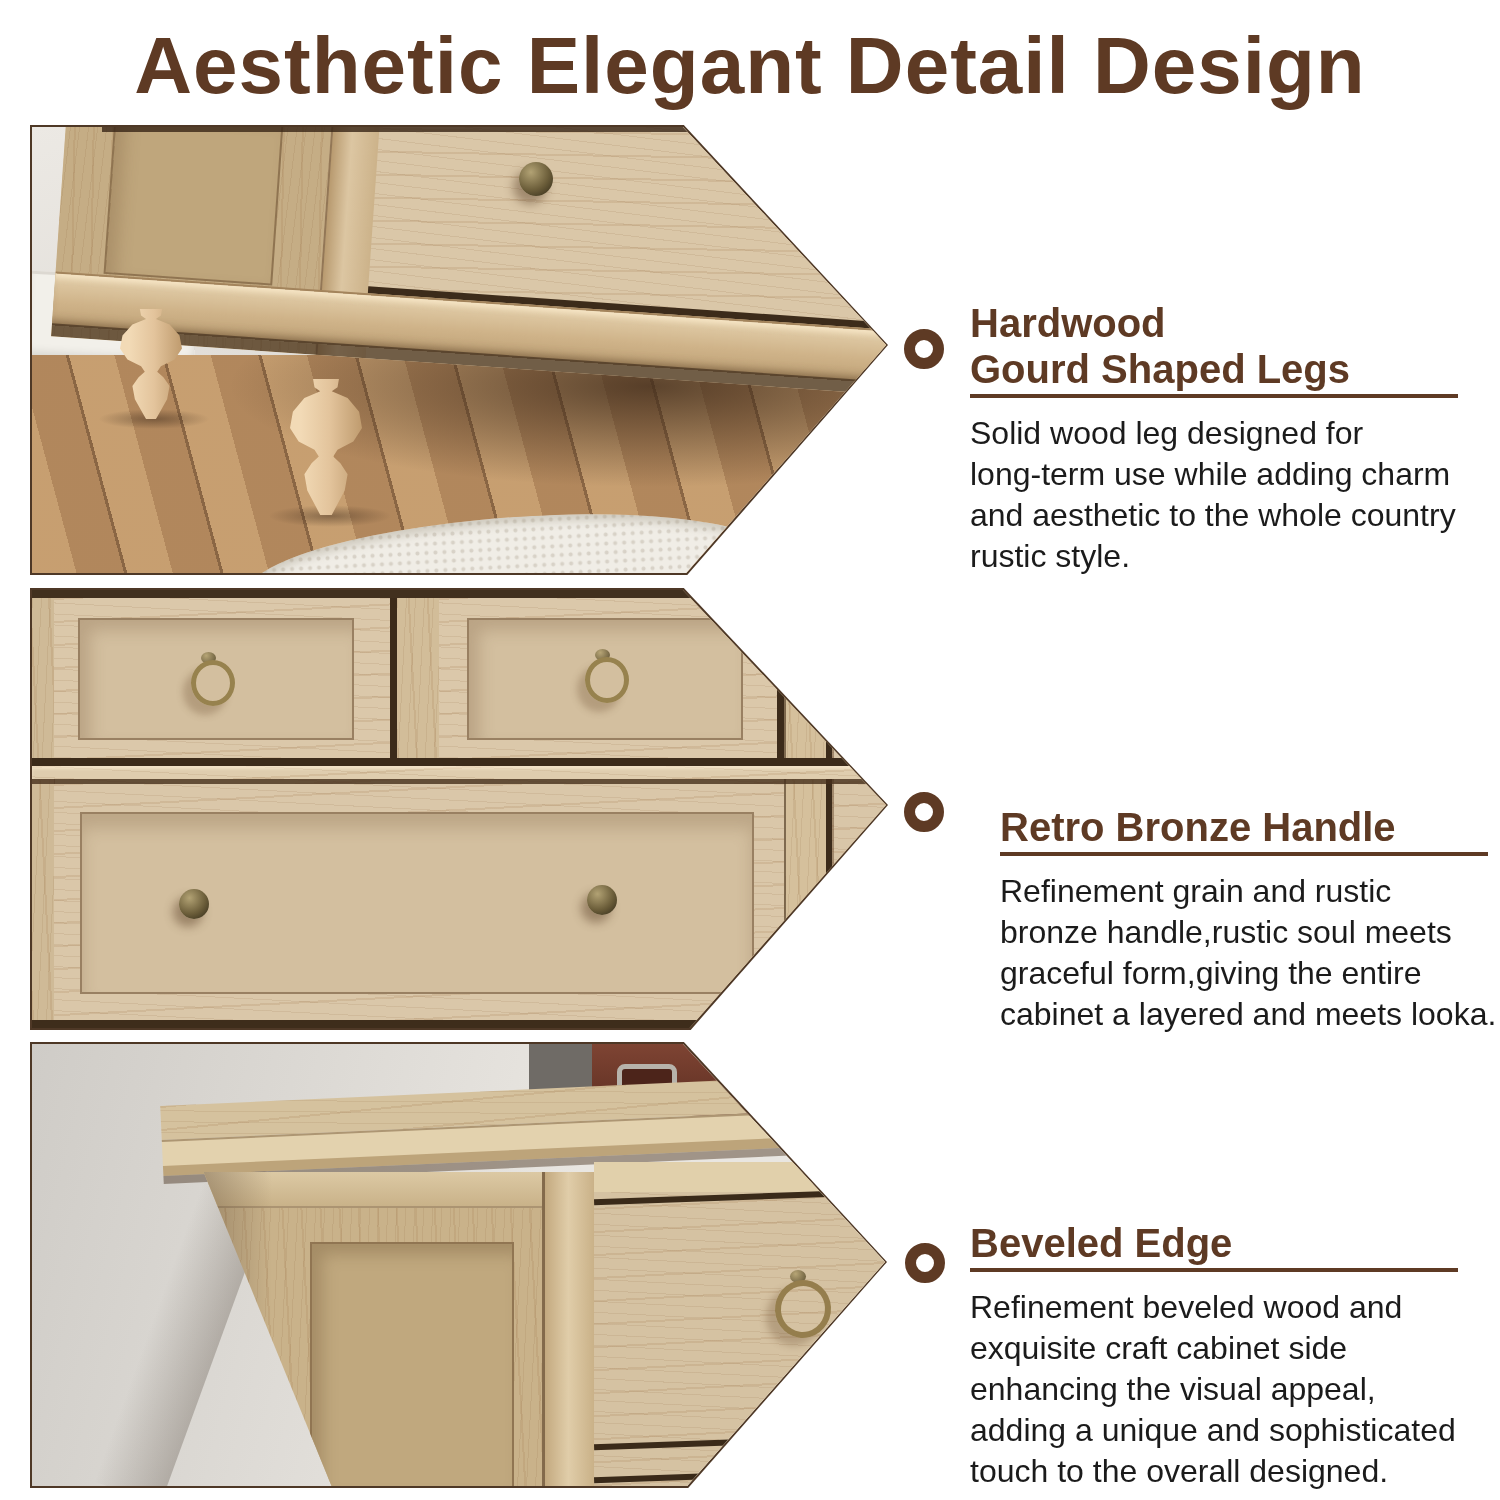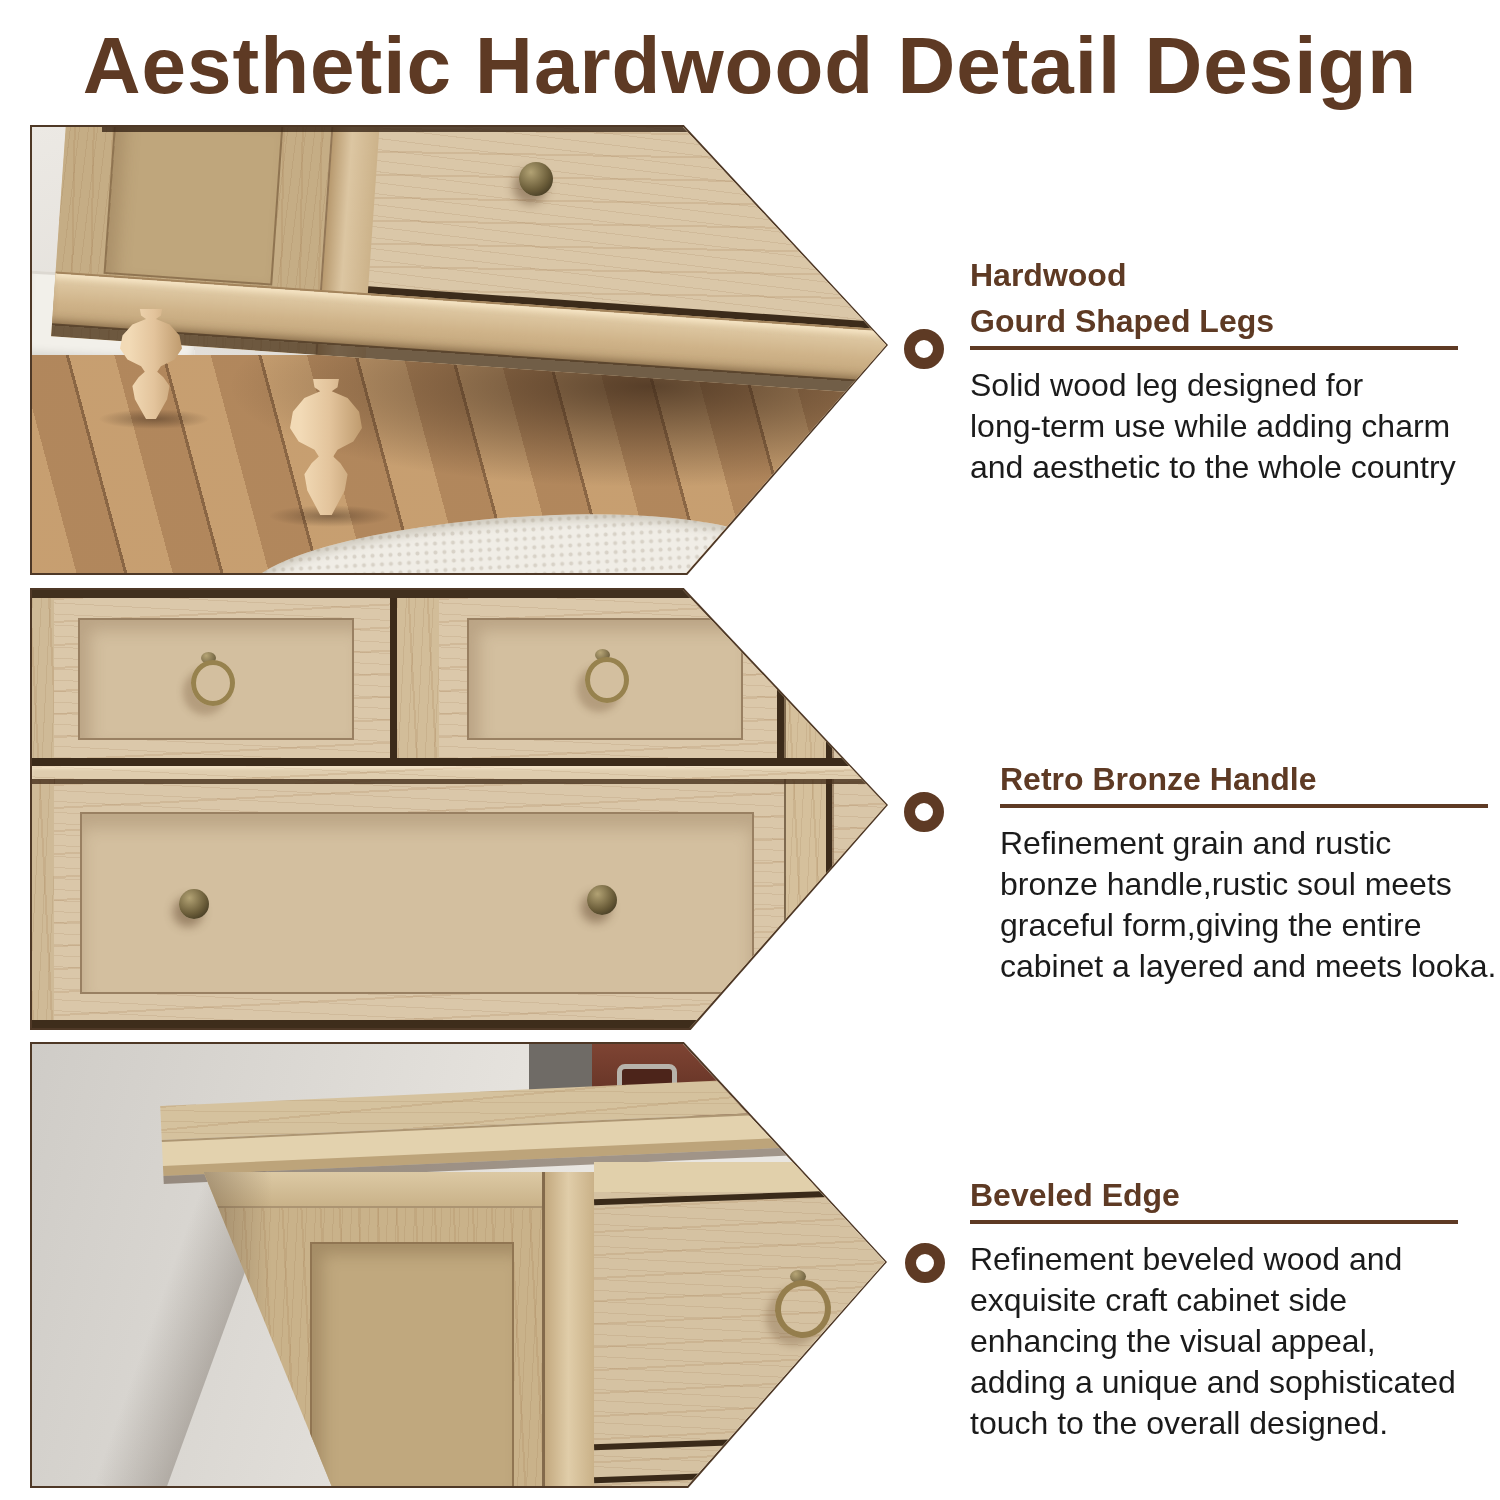--- a/index.html
+++ b/index.html
@@ -2,21 +2,21 @@
 <html style="--accent: #5e3a24; --ink: #1b1b1b;"><head>
 <meta charset="utf-8">
 <style>
   html,body{margin:0;padding:0;background:#fff;}
   .canvas{position:relative;width:1500px;height:1500px;background:#fff;overflow:hidden;
           font-family:"Liberation Sans", sans-serif;}
   .title{position:absolute;top:20px;left:0;width:100%;margin:0;text-align:center;
          font-size:80px;font-weight:bold;letter-spacing:1px;color:var(--accent,#5e3a24);}
   
   .feature{position:absolute;width:505px;}
-  .feature-heading{font-size:32px;font-weight:bold;line-height:46px;color:var(--accent,#5e3a24);}
+  .feature-heading{font-size:40px;font-weight:bold;line-height:46px;color:var(--accent,#5e3a24);margin-top:48px;}
   .heading-underline{width:488px;height:4px;margin-top:2px;background:var(--accent,#5e3a24);}
   .feature-body{margin-top:15px;font-size:32px;line-height:41px;color:var(--ink,#1b1b1b);}
   .ring-marker{position:absolute;width:18px;height:18px;border:11px solid var(--accent,#5e3a24);
                border-radius:50%;background:#fff;}
   
   .photo-frame{position:absolute;background:#4e3826;}
   .photo{position:absolute;inset:2px;overflow:hidden;background:#d8c5a7;}
   .p-clip1{clip-path:polygon(0 0,76.2% 0,100% 48.9%,76.6% 100%,0 100%);}
   .p-clip2{clip-path:polygon(0 0,76.2% 0,100% 49.1%,77% 100%,0 100%);}
   .p-clip3{clip-path:polygon(0 0,76.3% 0,100% 49.3%,76.8% 100%,0 100%);}
@@ -39,21 +39,21 @@
        clip-path:polygon(32% 0,68% 0,66% 6%,58% 9%,80% 14%,96% 24%,100% 36%,88% 46%,66% 52%,60% 57%,
                  70% 62%,80% 70%,76% 82%,64% 94%,58% 100%,42% 100%,36% 94%,24% 82%,20% 70%,
                  30% 62%,40% 57%,34% 52%,12% 46%,0 36%,4% 24%,20% 14%,42% 9%,34% 6%);}
   .leg-shadow{position:absolute;background:radial-gradient(ellipse, rgba(40,25,15,.40), rgba(40,25,15,0) 70%);}
 </style>
 </head>
 <body>
 
 <div class="canvas">
 
-  <h1 class="title">Aesthetic Hardwood Detail Design</h1>
+  <h1 class="title">Aesthetic Elegant Detail Design</h1>
 
   <div class="photo-frame p-clip1" style="left:30px;top:125px;width:858px;height:450px;">
     <div class="photo p-clip1" aria-label="Cabinet corner with turned wood legs on plank floor">
       <div class="layer" style="inset:0;background:linear-gradient(160deg,#ece9e4,#d8d4ce 75%);"></div>
       <div class="layer" style="left:-6px;top:148px;width:170px;height:86px;background:#f2f0ea;transform:rotate(3deg);border-top:3px solid #dcd8d1;box-shadow:inset 0 -8px 10px rgba(0,0,0,.12);"></div>
       <div class="layer" style="left:0;top:228px;width:858px;height:222px;background-color:#bd9468;background-image:repeating-linear-gradient(75deg, rgba(214,175,125,.40) 0 44px, rgba(150,105,65,.30) 44px 90px, rgba(96,64,38,.55) 90px 93px);"></div>
       <div class="layer" style="left:0;top:228px;width:858px;height:222px;background:radial-gradient(ellipse 70% 65% at 72% 14%, rgba(62,42,26,.78), rgba(62,42,26,0) 70%);"></div>
 
       <div class="layer" style="left:40px;top:-90px;width:900px;height:300px;transform:rotate(4deg);transform-origin:0 0;overflow:hidden;background:#d2bc9a;">
         <div class="layer grain-v" style="left:0;top:0;width:265px;height:100%;background-color:#c5ad85;"></div>
@@ -156,20 +156,21 @@
   <section class="feature" style="left:970px;top:252px;">
     <div class="feature-heading">
         <div>Hardwood</div>
         <div>Gourd Shaped Legs</div>
       </div>
     <div class="heading-underline"></div>
     <div class="feature-body">
         <div>Solid wood leg designed for</div>
         <div>long-term use while adding charm</div>
         <div>and aesthetic to the whole country</div>
+        <div>rustic style.</div>
       </div>
   </section>
 
   <section class="feature" style="left:1000px;top:756px;">
     <div class="feature-heading">
         <div>Retro Bronze Handle</div>
       </div>
     <div class="heading-underline"></div>
     <div class="feature-body">
         <div>Refinement grain and rustic</div>

